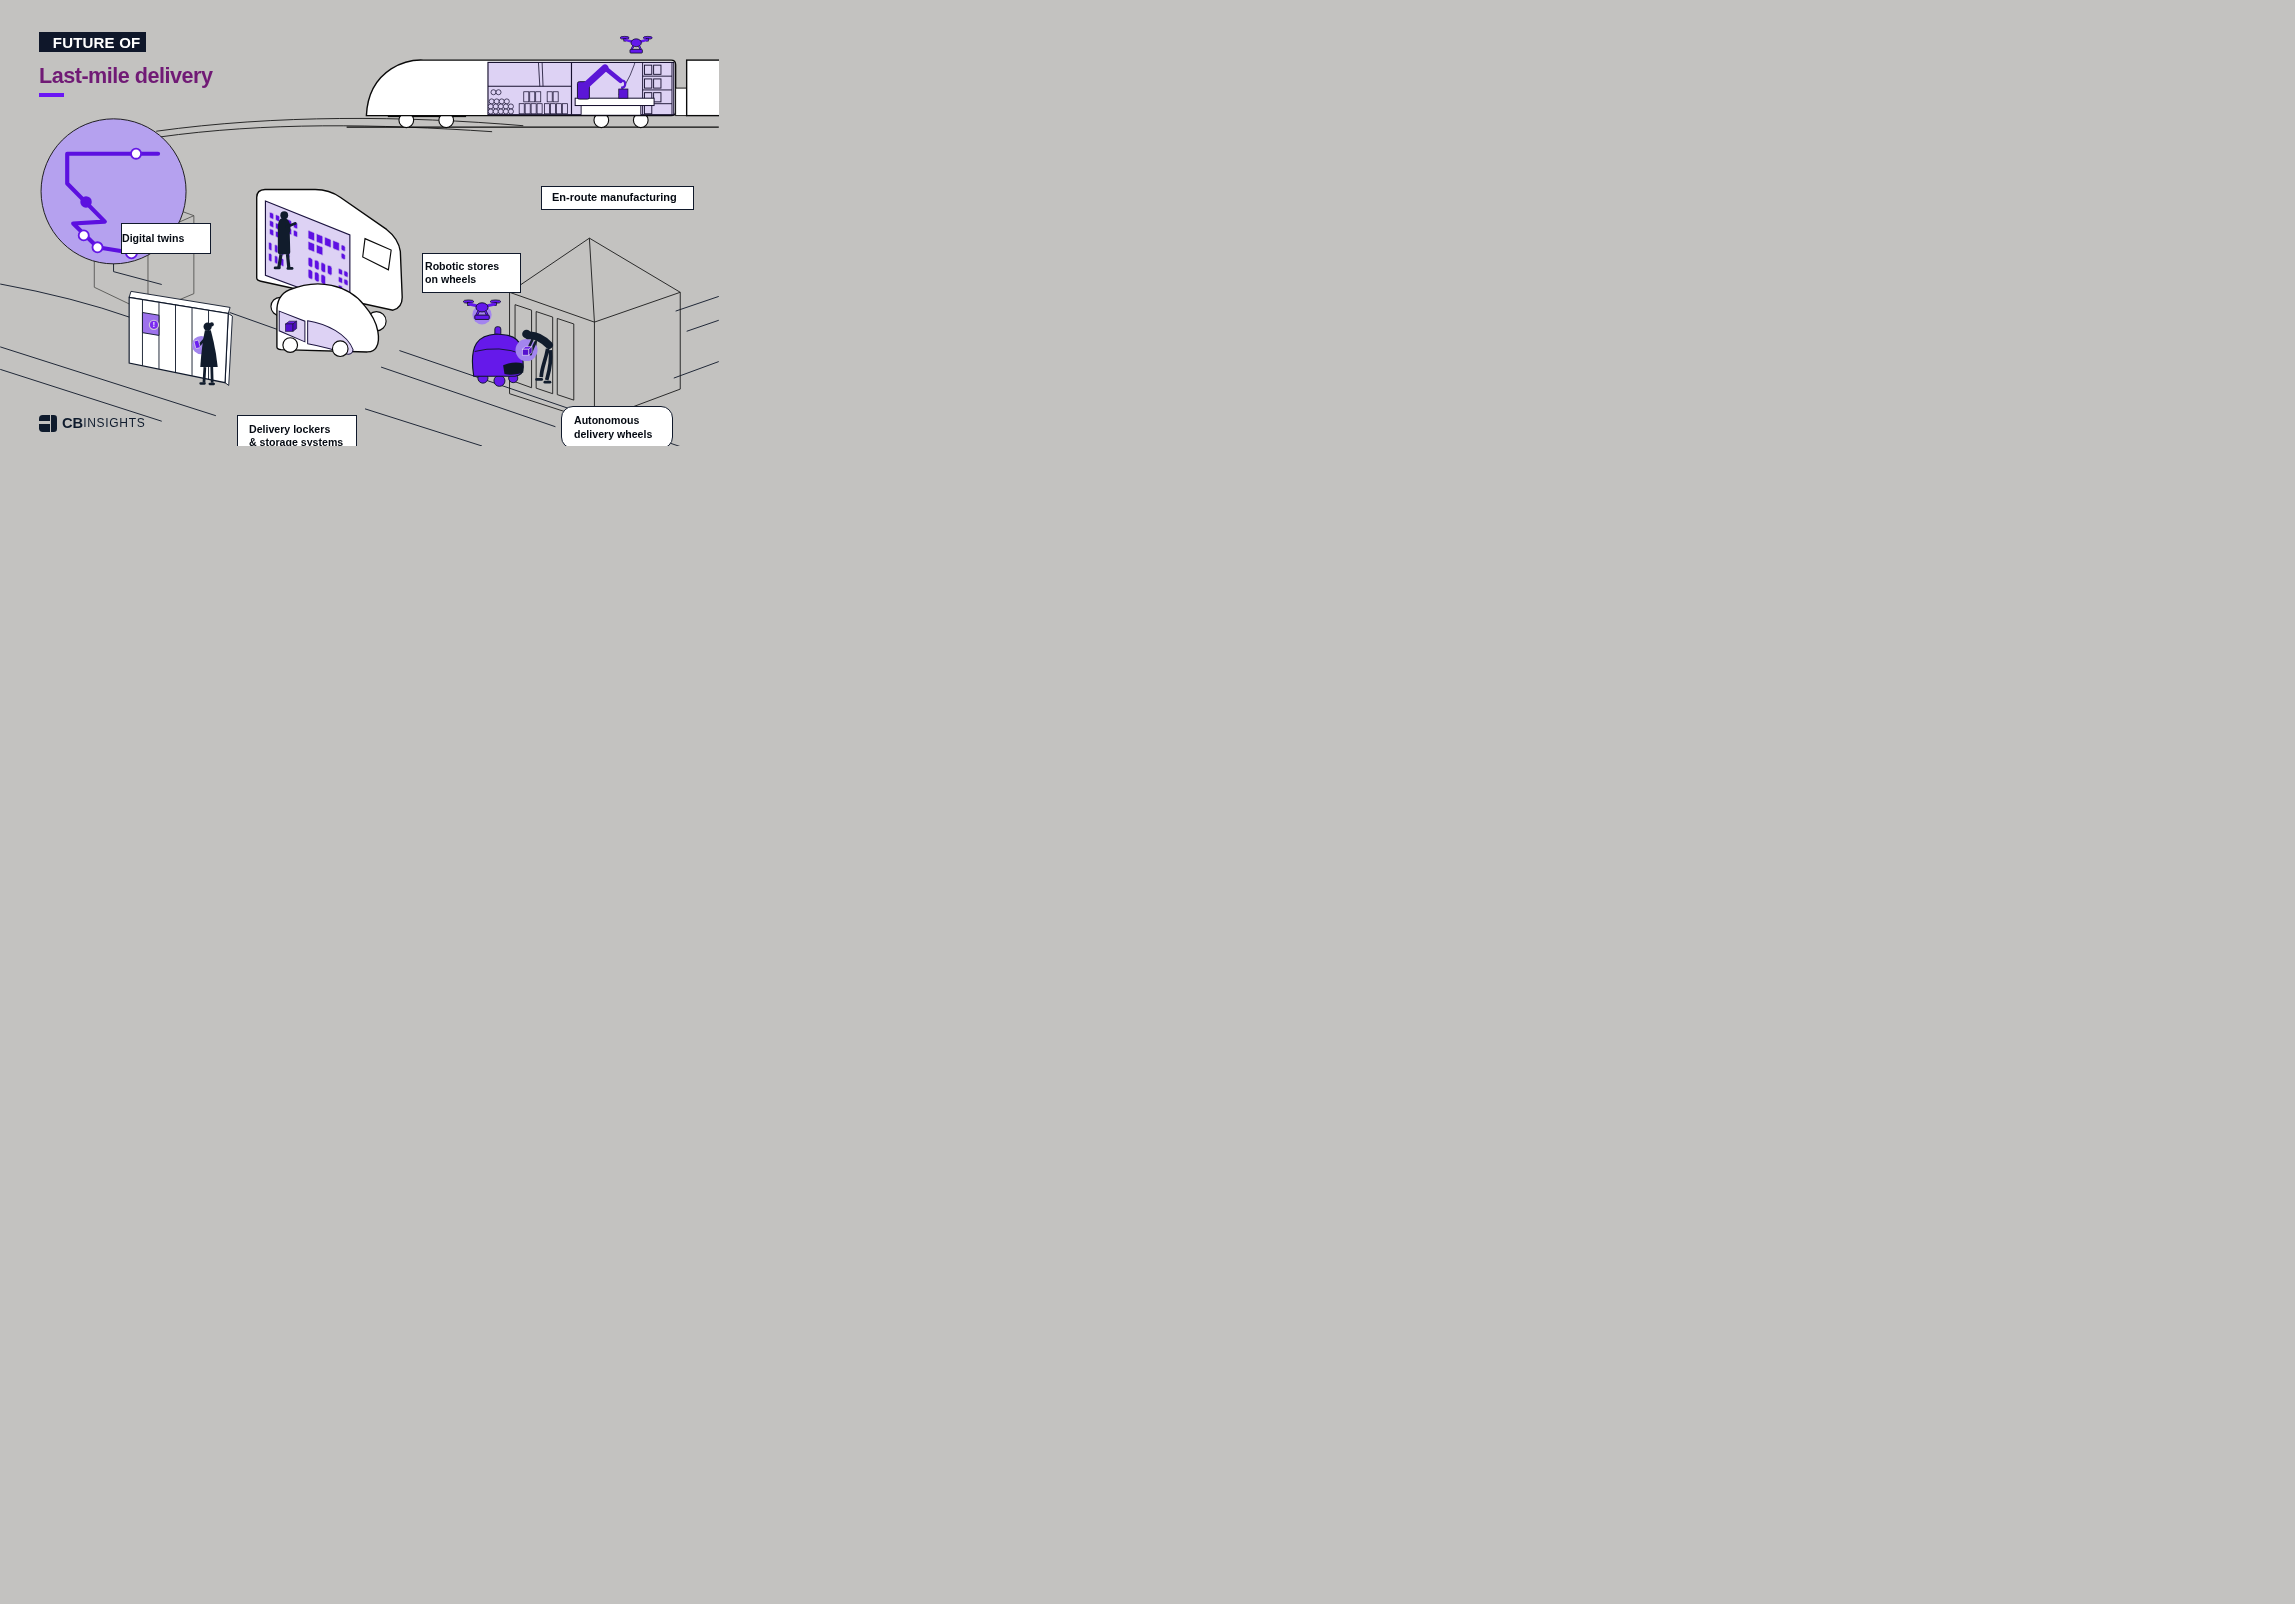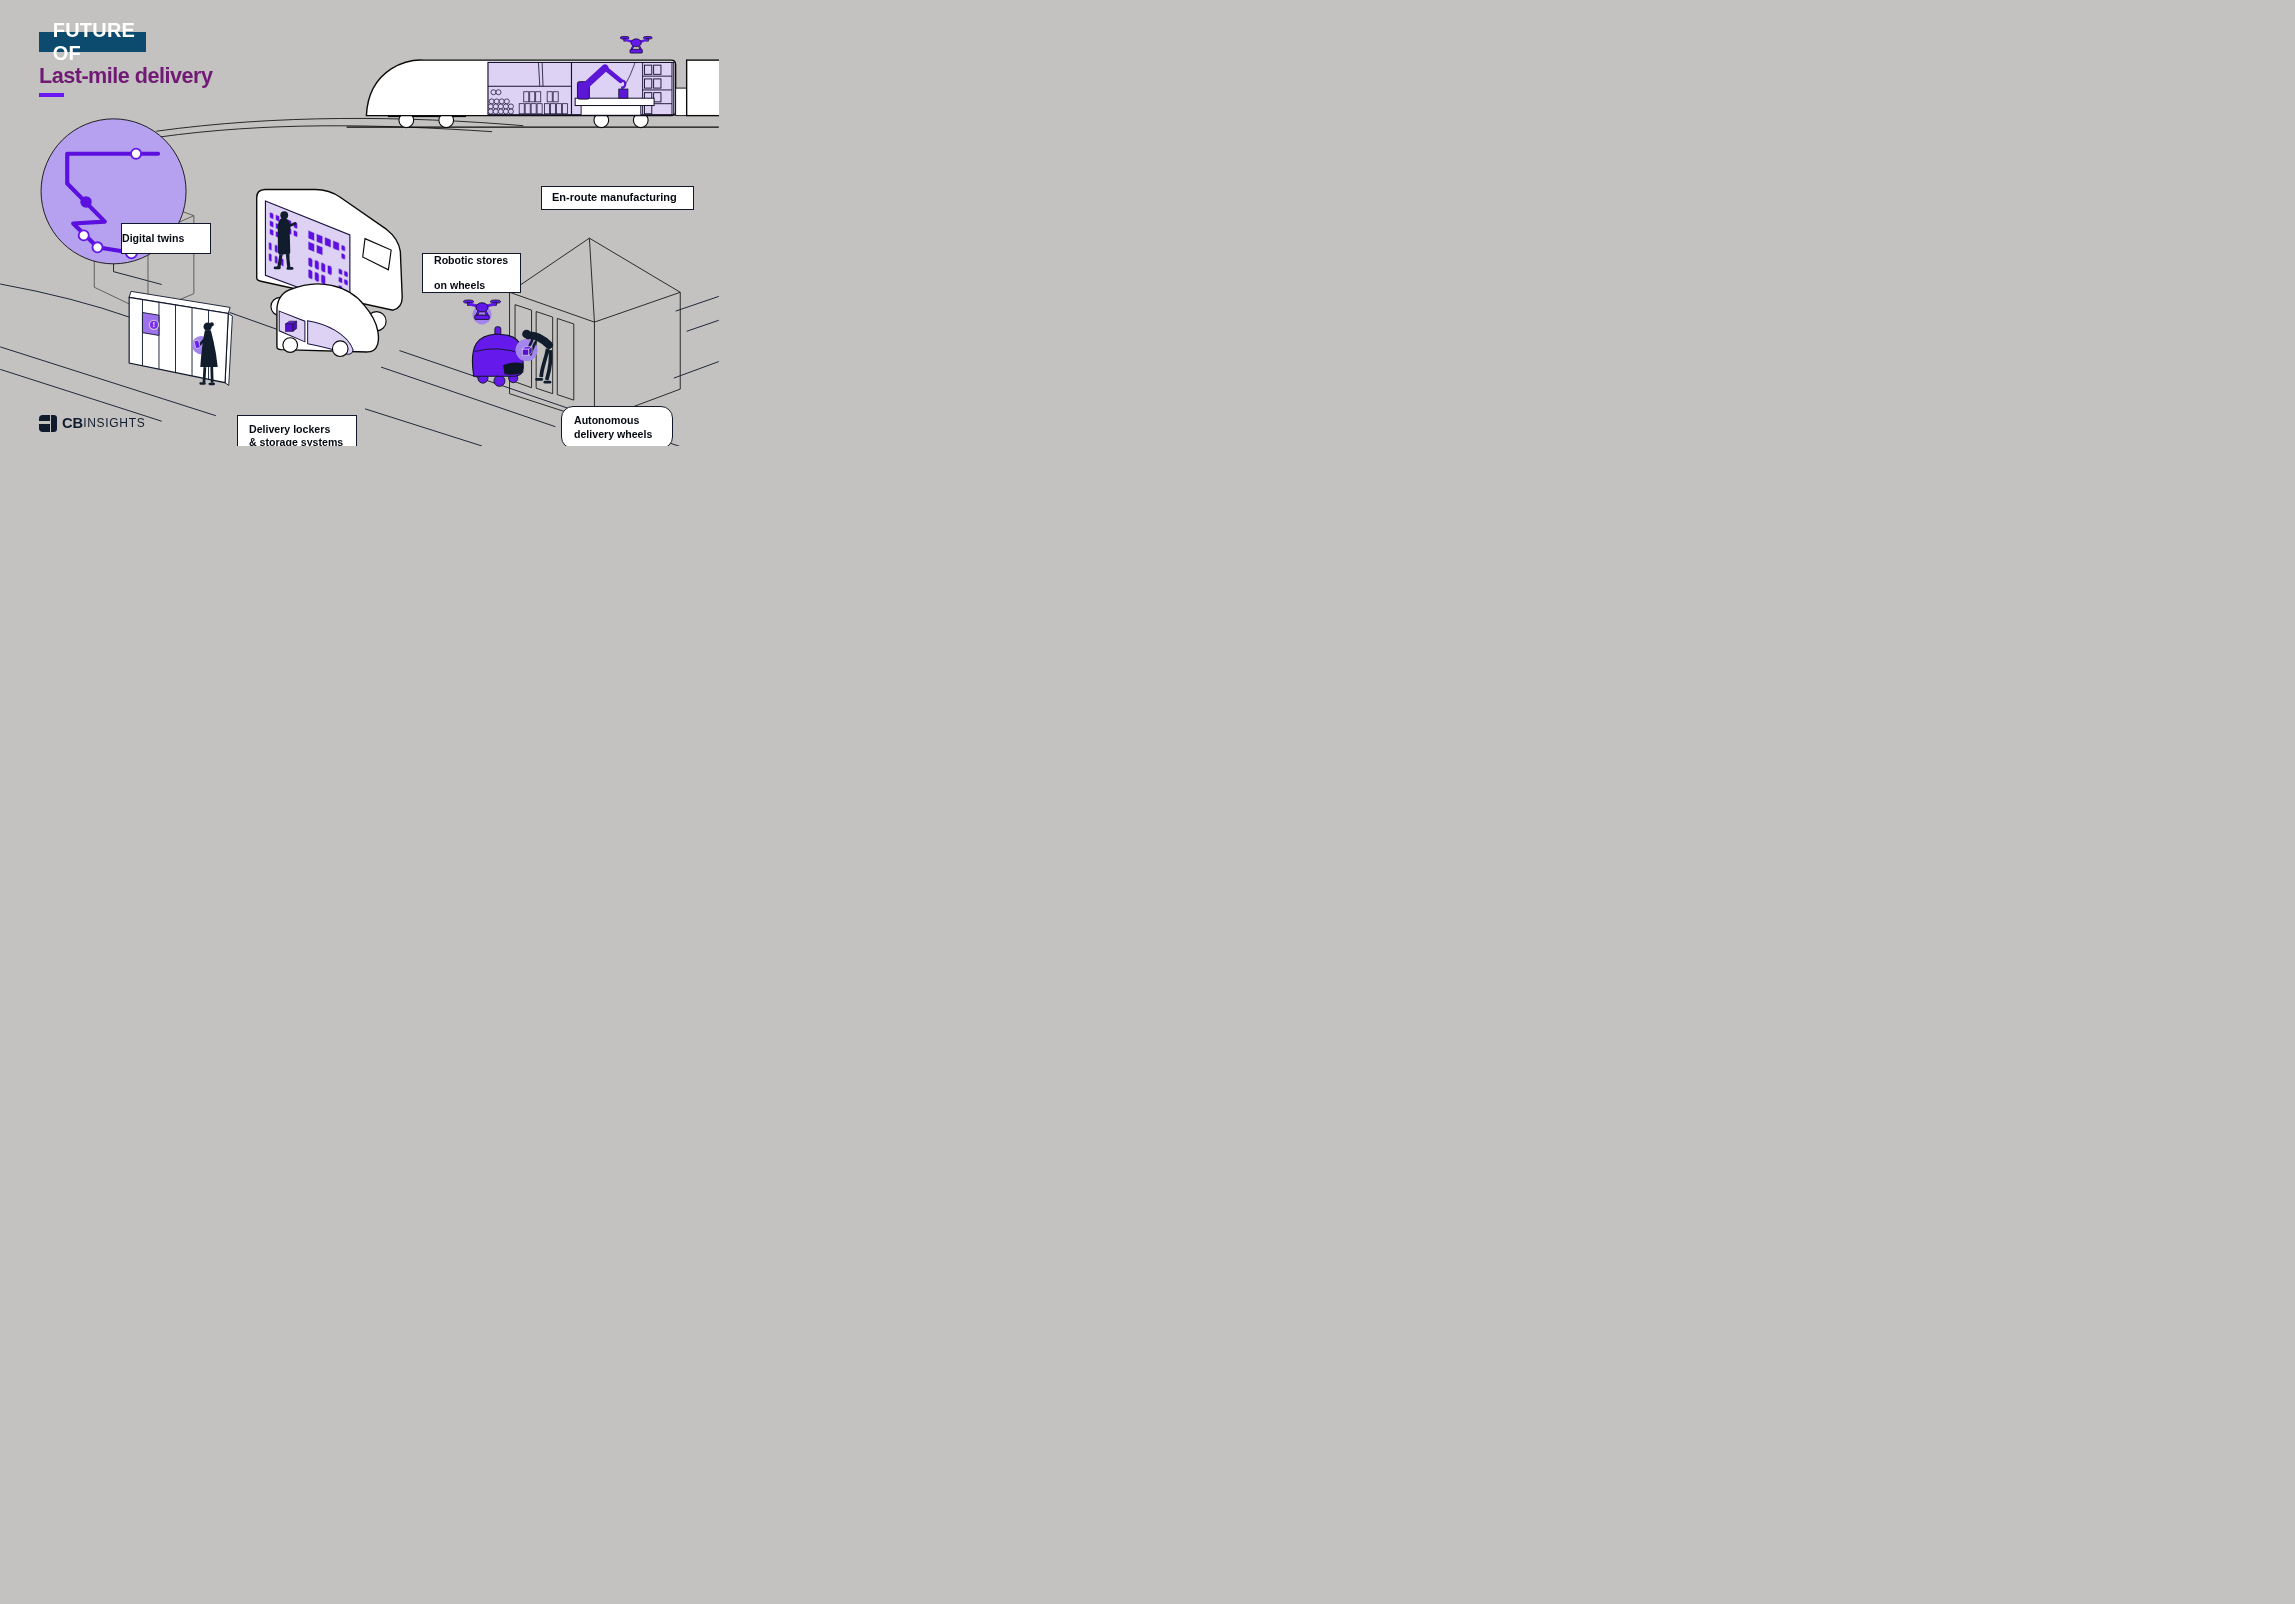--- a/index.html
+++ b/index.html
@@ -7,41 +7,41 @@
     width:719px;height:446px;
     background:#c3c2c0;
     font-family:"Liberation Sans", sans-serif;
     position:relative;overflow:hidden;
   }
   .stage{position:absolute;inset:0;width:719px;height:446px;}
   svg.scene{position:absolute;left:0;top:0;z-index:1;}
   
   .kicker{
     position:absolute;left:39px;top:32px;width:107px;height:20px;z-index:3;
-    background:#0c4a6e;color:#ffffff;display:flex;align-items:center;
+    background:#0f172a;color:#ffffff;display:flex;align-items:center;
     padding-left:13.8px;box-sizing:border-box;
-    font-size:20px;font-weight:bold;letter-spacing:0.2px;
+    font-size:15px;font-weight:bold;letter-spacing:0.2px;
   }
   .title{
     position:absolute;left:39px;top:63px;z-index:3;
     font-size:21.6px;font-weight:bold;color:#701a75;letter-spacing:-0.5px;
   }
   .title-underline{
     position:absolute;left:39px;top:93px;width:25px;height:4.1px;
     background:#6b16f5;z-index:3;
   }
   .callout{
     position:absolute;z-index:3;background:#ffffff;border:1.4px solid #10192b;
     box-sizing:border-box;display:flex;flex-direction:column;justify-content:center;
     font-weight:bold;color:#050a12;font-size:10.6px;line-height:13.3px;margin-top:46px;
   }
   .callout span{display:block;}
   .co-digital   {left:121px; top:177px; width:90px; height:31px; padding-left:0;}
   .co-enroute   {left:541px;top:140px; width:153px; height:24px; padding-left:10px; font-size:11px;}
-  .co-robotic   {left:422px; top:207px; width:99px; height:40px; padding-left:11px;justify-content:space-between;}
+  .co-robotic   {left:422px; top:207px; width:99px; height:40px; padding-left:2px;}
   .co-lockers   {left:237px; top:369px; width:120px; height:42px; padding-left:11px;}
   .co-autonomous{left:561px;top:360px; width:112px; height:43px; padding-left:12px;border-radius:12px;}
   .logo{
     position:absolute;left:39px;top:402px;height:18.4px;z-index:3;
     display:flex;align-items:center;color:#0f1b2d;margin-top:12px;
   }
   .logo-mark{width:18.4px;height:17.4px;position:relative;margin-right:4.6px;}
   .logo-mark .blk{position:absolute;background:#0f1b2d;}
   .lm-tl{left:0;top:0;width:10.6px;height:6.9px;border-radius:3.7px 0 0 0;}
   .lm-bl{left:0;top:9.2px;width:10.6px;height:8.3px;border-radius:0 0 0 3.7px;}

